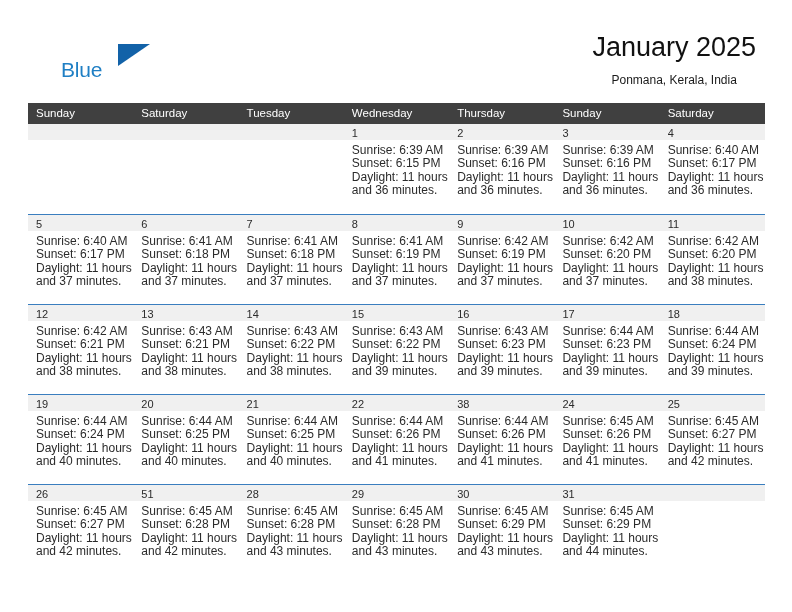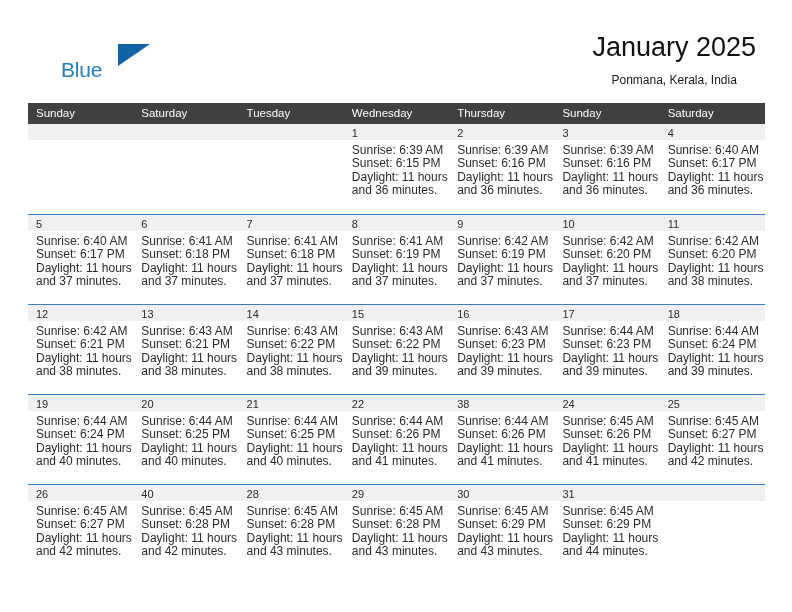--- a/index.html
+++ b/index.html
@@ -423,21 +423,21 @@
           <div class="cell">
             <div class="daynum-bar">26</div>
             <div class="detail">
               <div>Sunrise: 6:45 AM</div>
               <div>Sunset: 6:27 PM</div>
               <div>Daylight: 11 hours</div>
               <div>and 42 minutes.</div>
             </div>
           </div>
           <div class="cell">
-            <div class="daynum-bar">40</div>
+            <div class="daynum-bar">51</div>
             <div class="detail">
               <div>Sunrise: 6:45 AM</div>
               <div>Sunset: 6:28 PM</div>
               <div>Daylight: 11 hours</div>
               <div>and 42 minutes.</div>
             </div>
           </div>
           <div class="cell">
             <div class="daynum-bar">28</div>
             <div class="detail">

